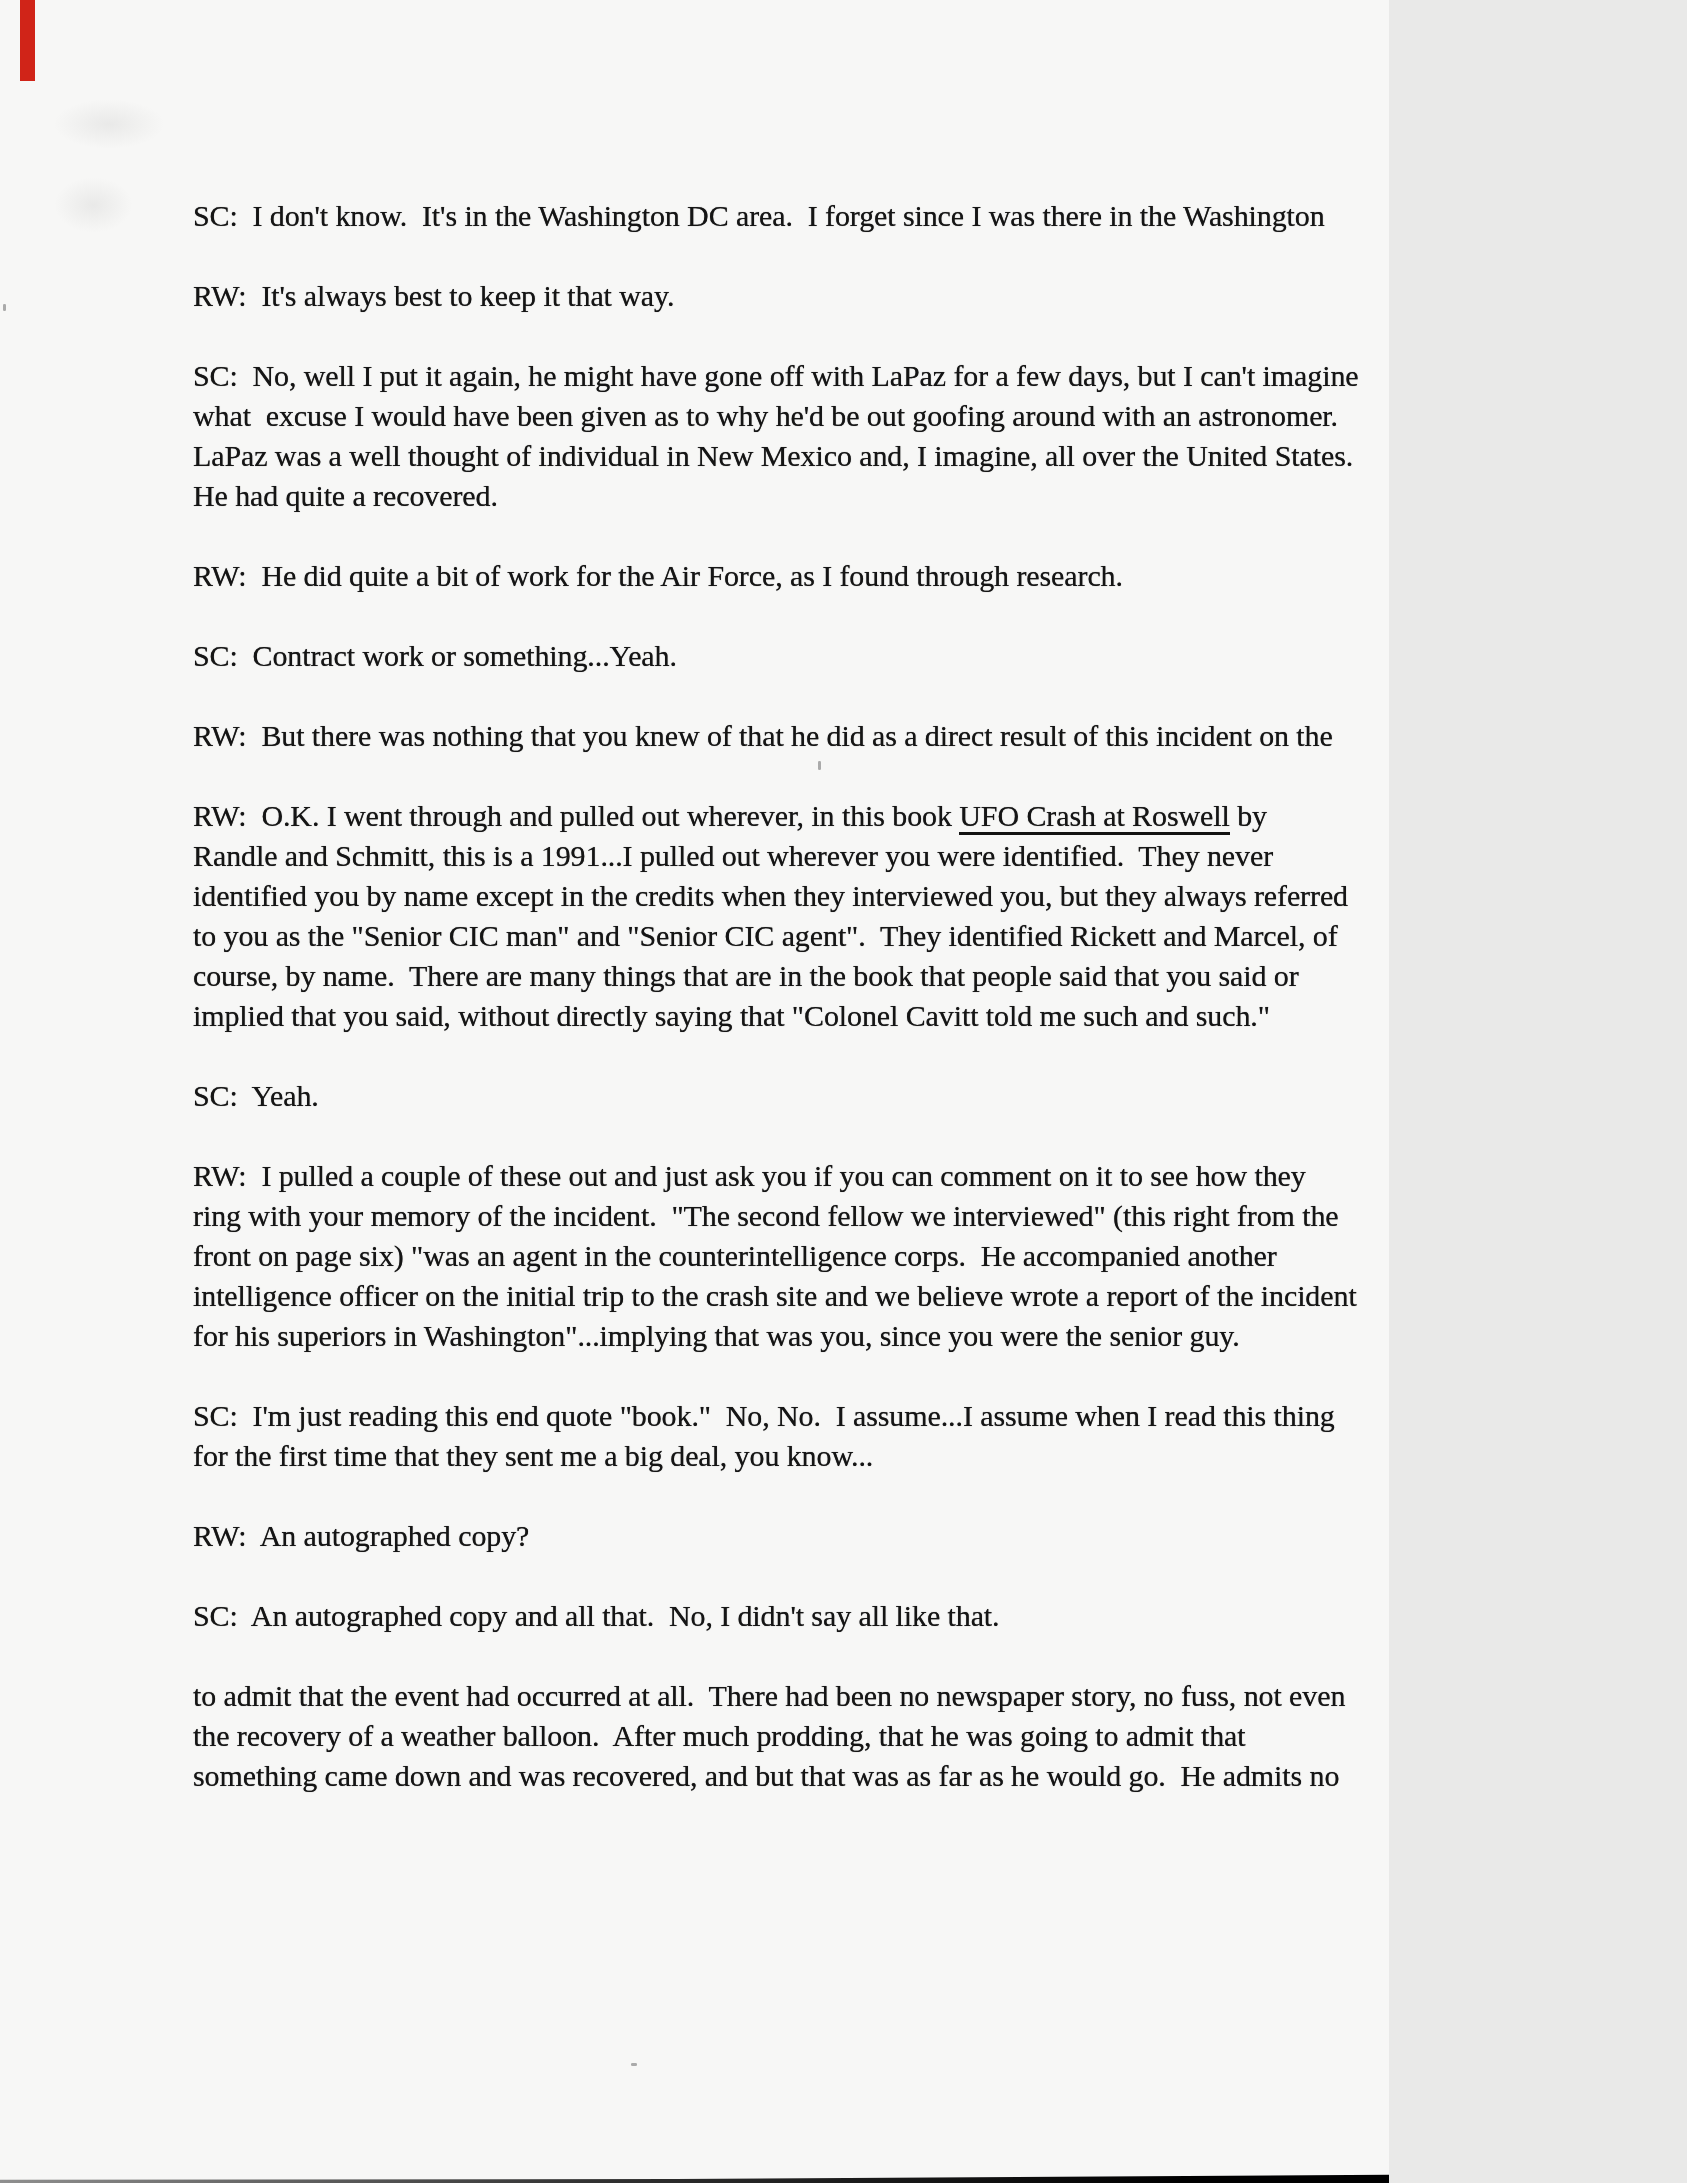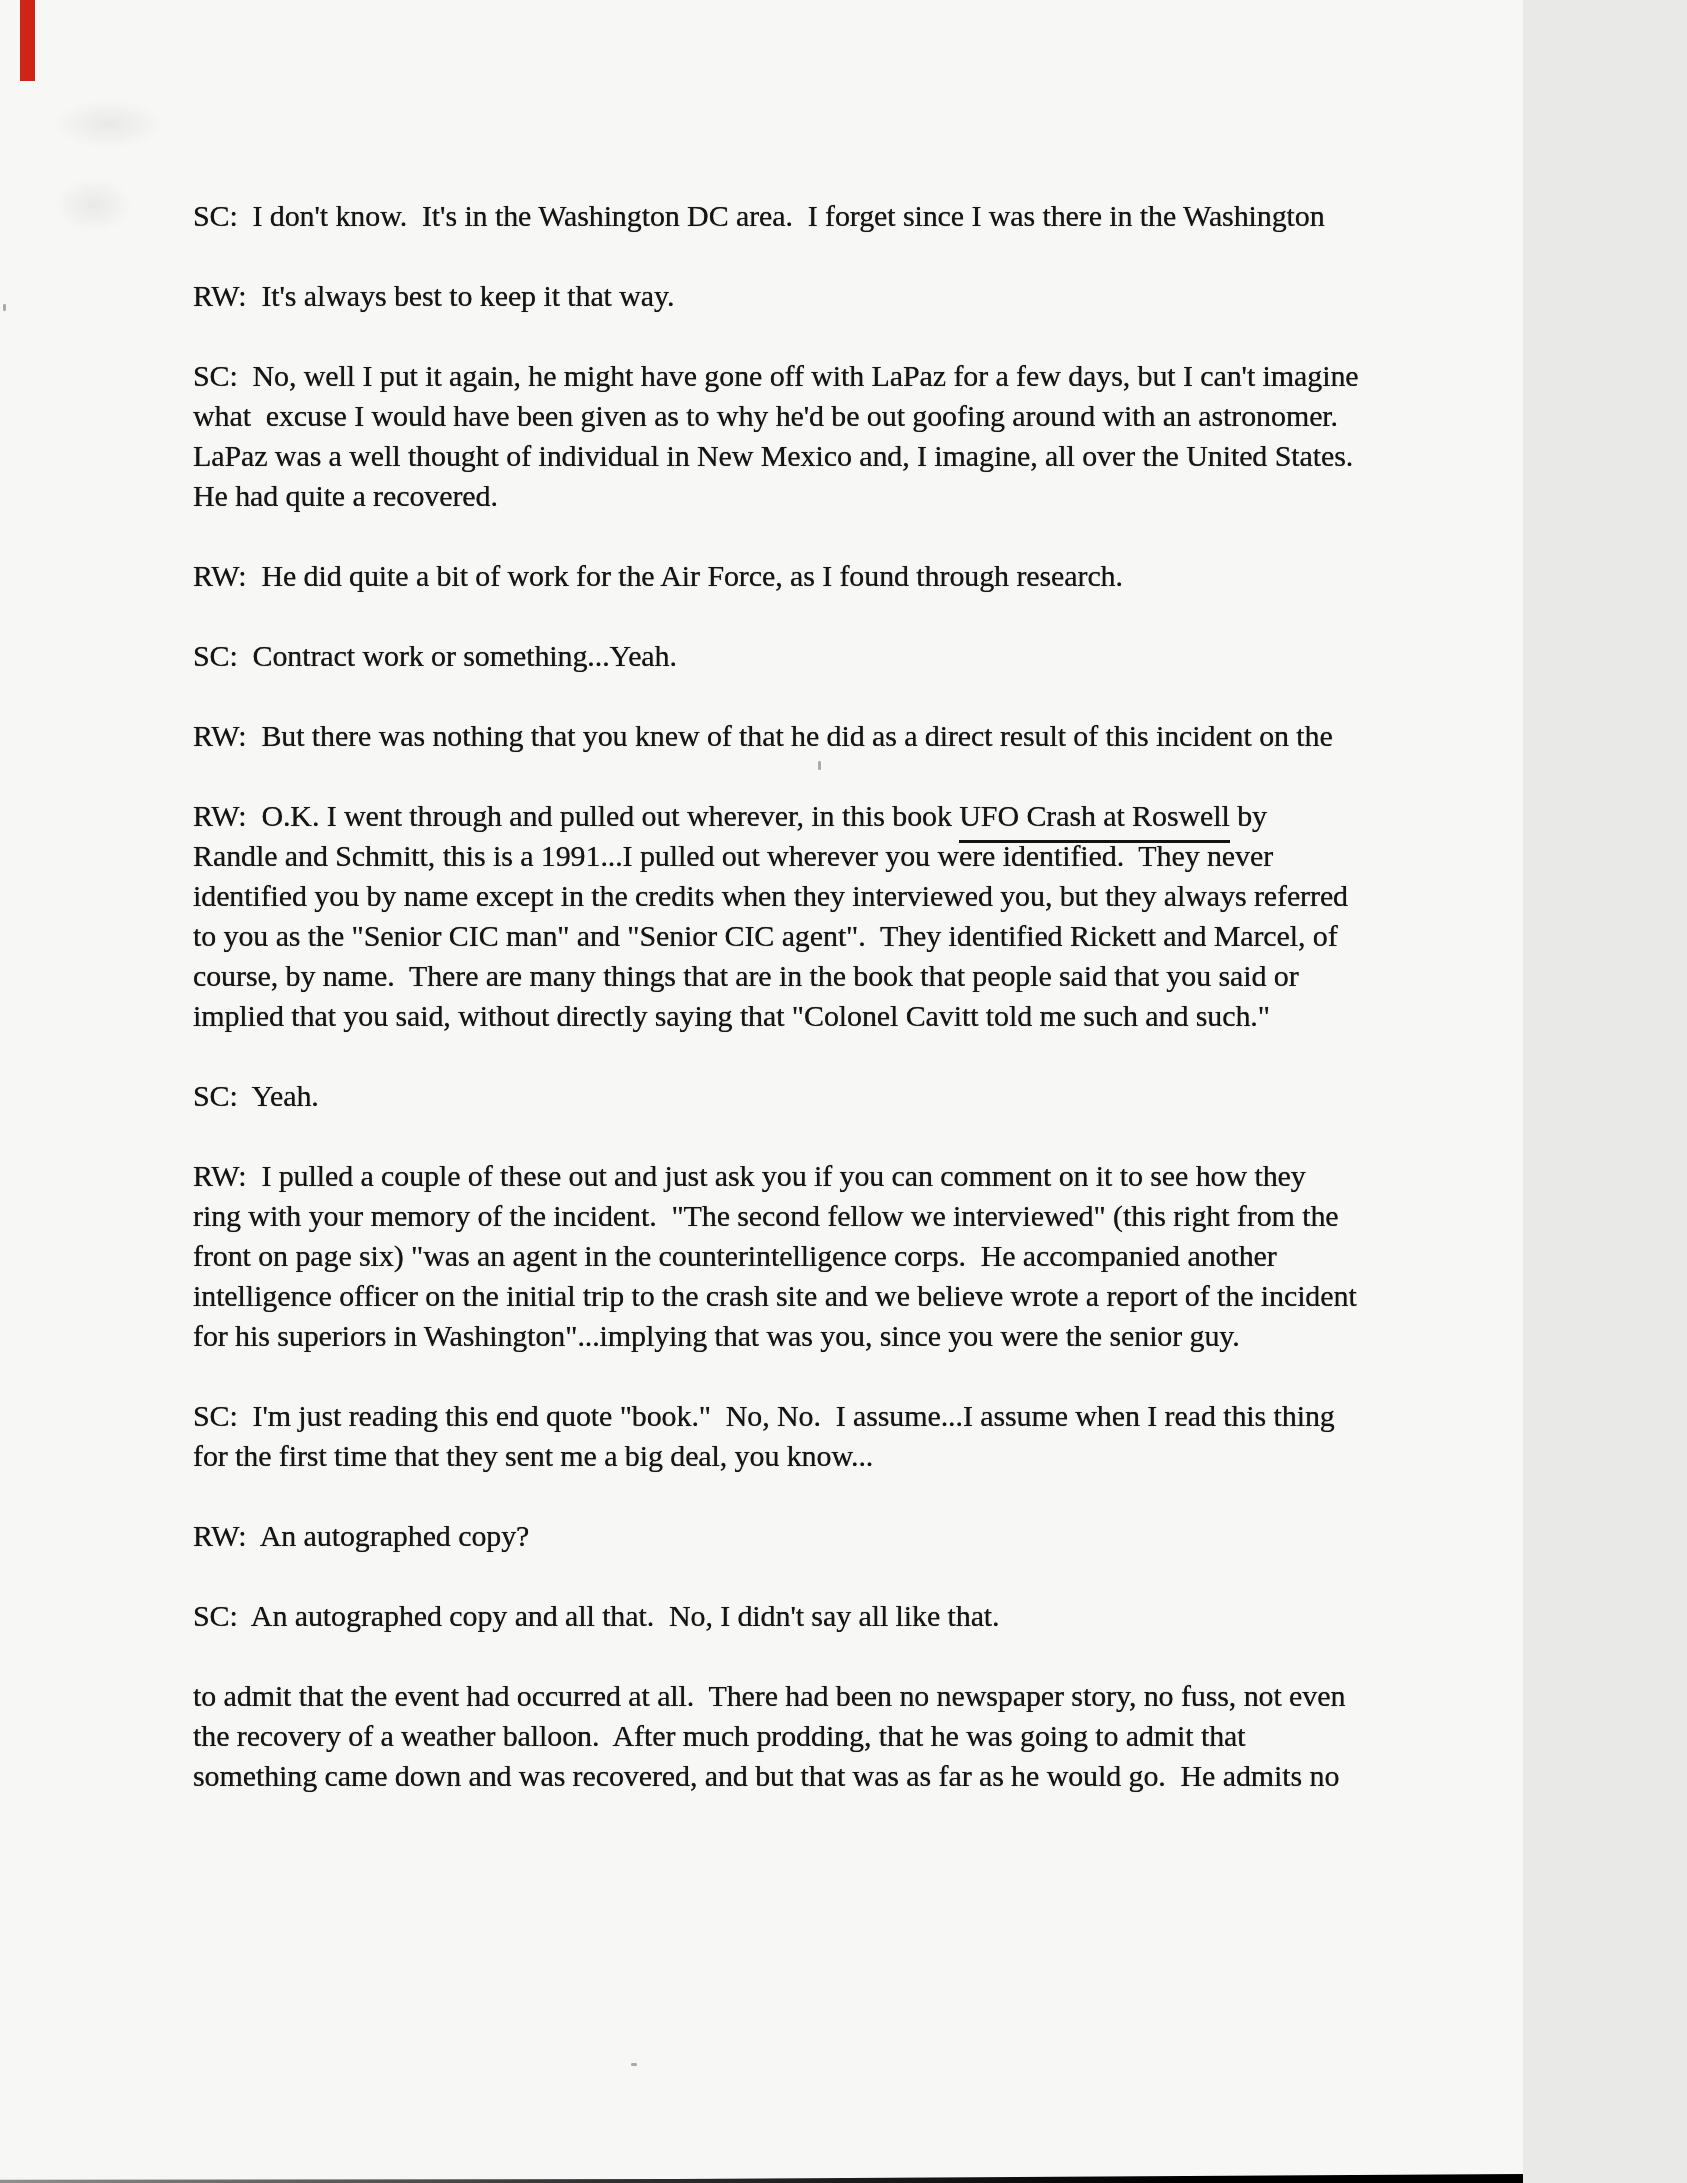--- a/index.html
+++ b/index.html
@@ -1,18 +1,18 @@
 <!DOCTYPE html>
 <html style="font-size:10.6px"><head>
 <meta charset="utf-8">
 <style>
   html, body { margin: 0; padding: 0; background: #e9e9e8; }
   .page {
     position: relative;
-    width: 1523px;
+    width: 1389px;
     height: 2183px;
     background: #f7f7f6;
     overflow: hidden;
     font-family: "Liberation Serif", "DejaVu Serif", serif;
   }
   .content {
     position: absolute;
     left: 193px;
     top: 196px;
     width: 1320px;
@@ -21,21 +21,21 @@
   .ln {
     white-space: pre;
     font-size: 30px;
     line-height: 40px;
     color: #151515;
     letter-spacing: -0.1px;
     text-shadow: 0 0 0.7px rgba(15,15,15,0.8);
   }
   .ul {
     border-bottom: 3.3px solid #121212;
-    padding-bottom: 8px;
+    padding-bottom: 0;
   }
   .red-mark {
     position: absolute;
     left: 20px;
     top: 0;
     width: 14.6px;
     height: 81px;
     background: #d02418;
   }
   .bottom-edge {

